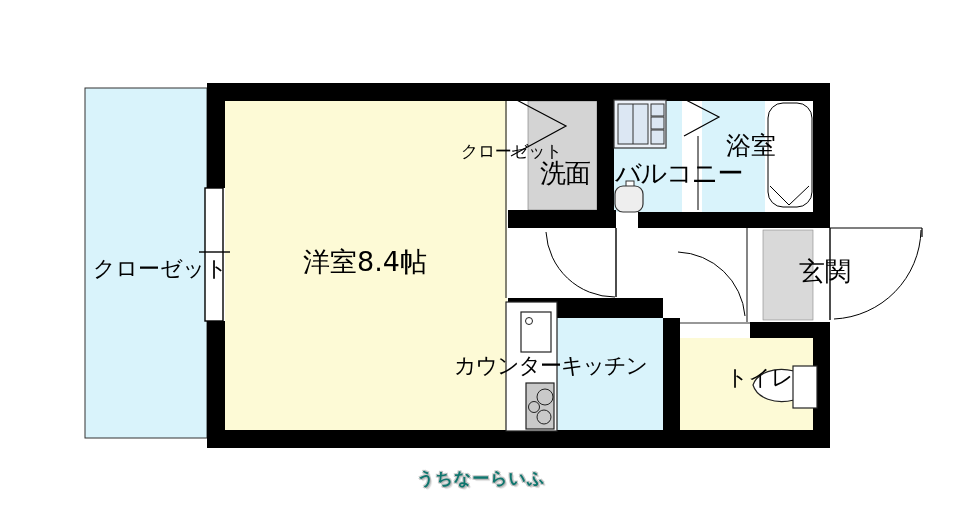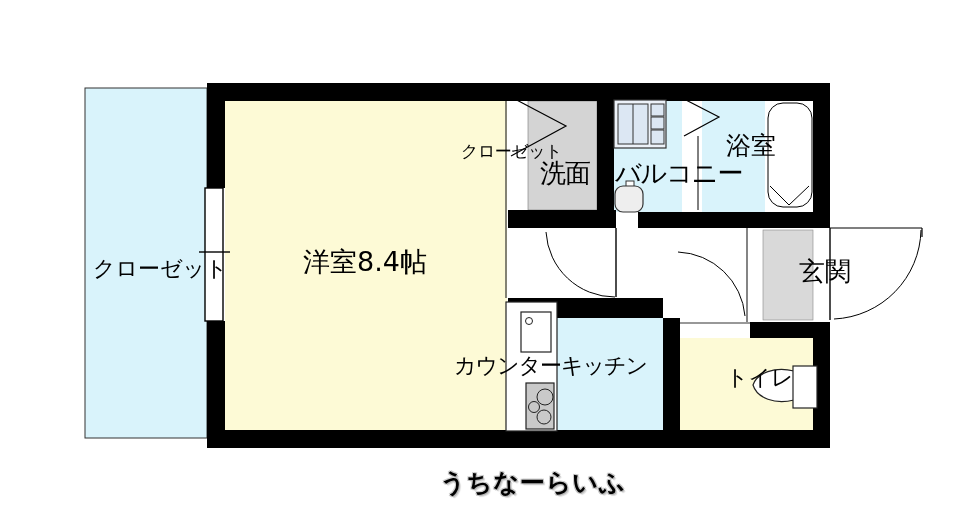--- a/index.html
+++ b/index.html
@@ -14,24 +14,23 @@
   }
   .lbl-balcony{left:93px;top:258px;font-size:22px;}
   .lbl-main{left:303px;top:248px;font-size:27px;}
   .lbl-closet{left:461px;top:143px;font-size:17px;letter-spacing:-0.5px;}
   .lbl-washroom{left:540px;top:160px;font-size:26px;letter-spacing:-1px;}
   .lbl-bathroom{left:726px;top:133px;font-size:25px;}
   .lbl-entrance{left:763px;top:258px;font-size:26px;padding-left:36px;}
   .lbl-kitchen{left:454px;top:355px;font-size:22px;letter-spacing:-1px;}
   .lbl-toilet{left:690px;top:367px;font-size:22px;margin-left:36px;}
   .lbl-watermark{
-    left:417px;top:470px;font-size:25px;font-weight:bold;letter-spacing:1px;
-    color:#000000;
+    left:417px;top:470px;font-size:17px;font-weight:bold;letter-spacing:1px;
+    color:#0f766e;
     text-shadow:1px 1px 0 #b5b5b5,-1px -1px 0 #cfcfcf,1px -1px 0 #c6c6c6,-1px 1px 0 #c6c6c6,2px 2px 1px #d9d9d9;
-    margin-left:23px;
   }
 </style>
 </head>
 <body>
 
 <div class="stage">
 
   <svg width="958" height="522" viewBox="0 0 958 522">
 
     <g>

